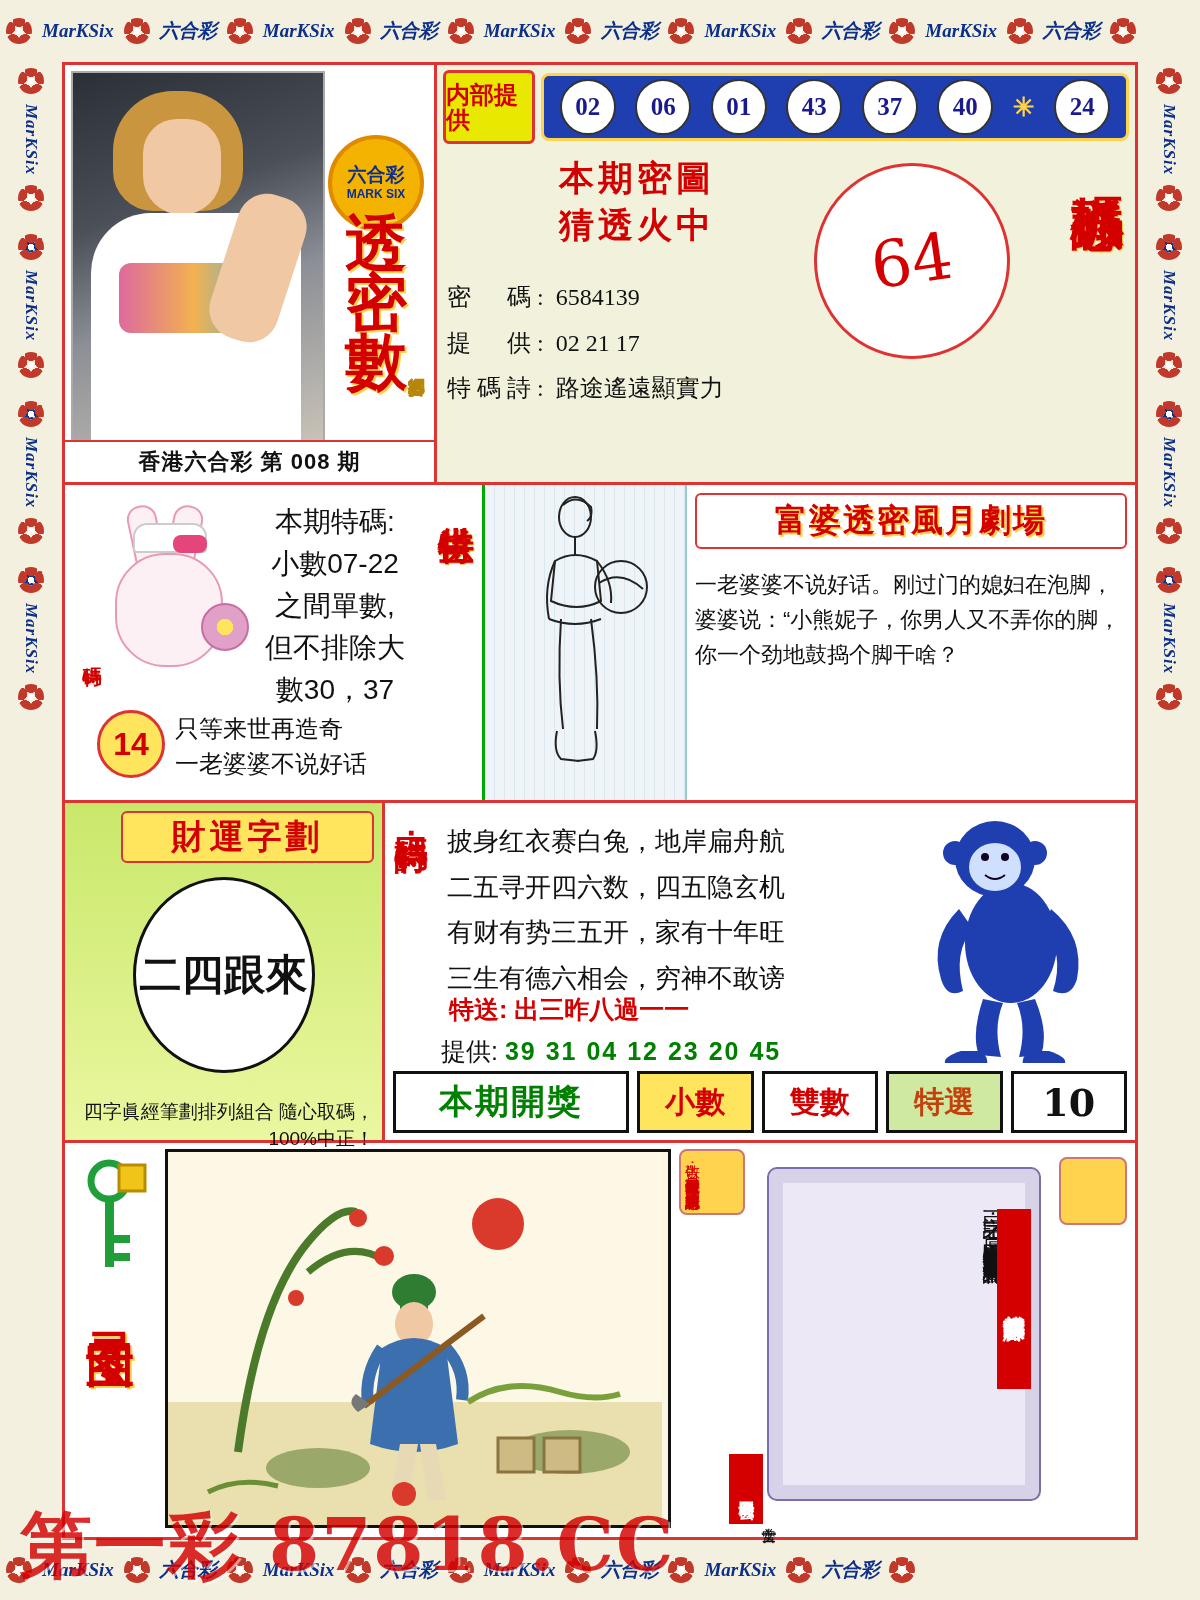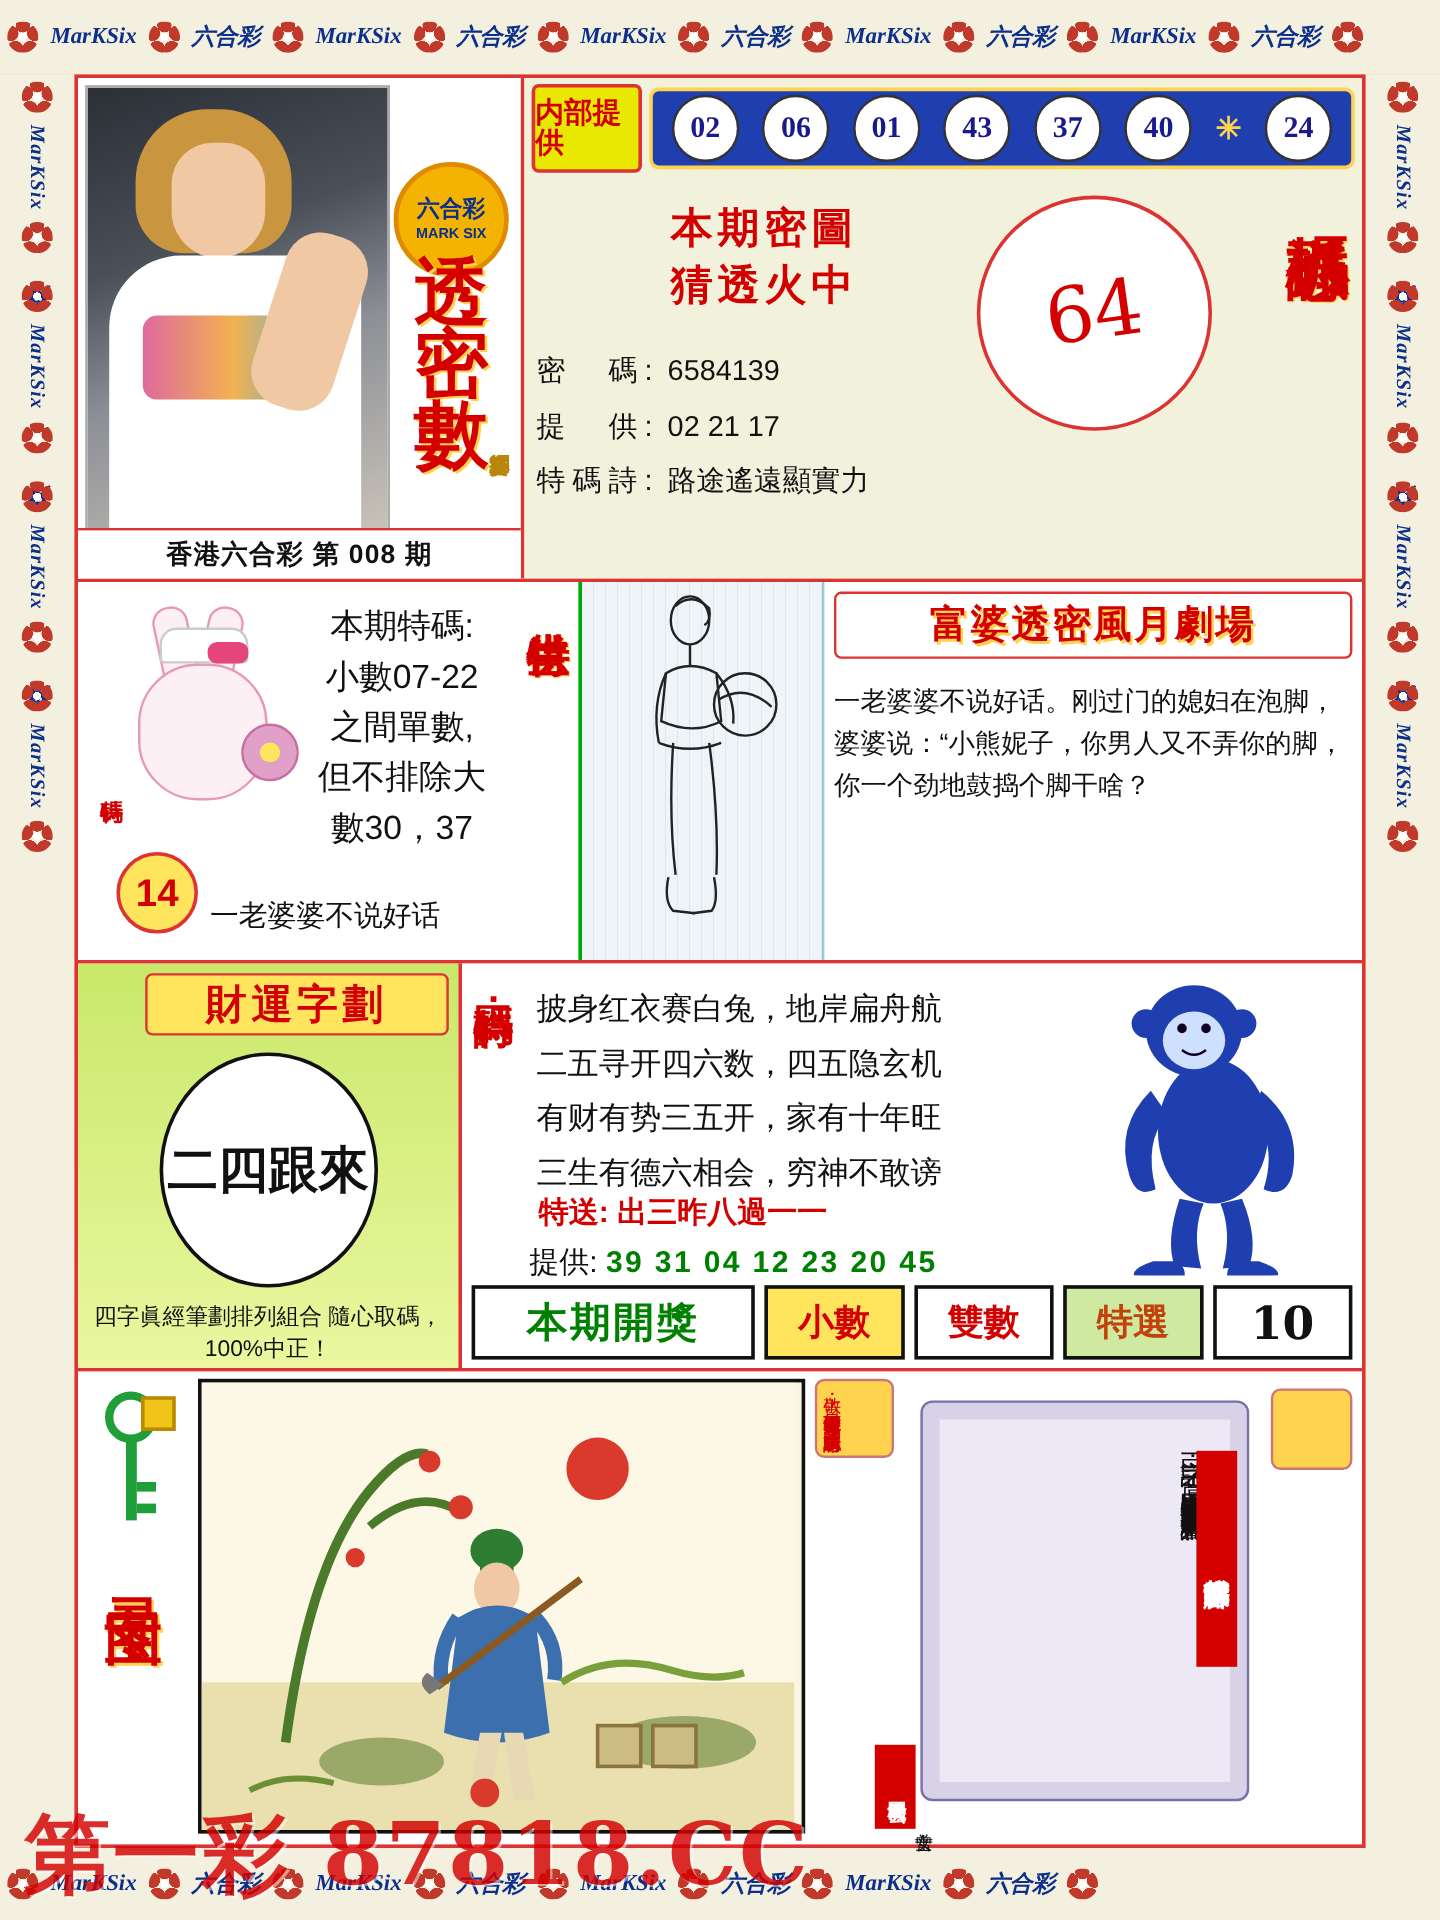--- a/index.html
+++ b/index.html
@@ -68,21 +68,21 @@
      display:flex;align-items:center;justify-content:center;font-size:22px;font-weight:bold;color:#111;letter-spacing:1px;}
   .s1-right{flex:1;position:relative;background:#f2f2dc;}
   .numbar{position:absolute;left:6px;top:6px;right:6px;height:72px;display:flex;align-items:center;gap:6px;}
   .inner-tag{width:86px;height:68px;background:#e8e800;border:3px solid #d33;border-radius:6px;
      display:flex;flex-direction:column;align-items:center;justify-content:center;color:#d40000;font-weight:bold;font-size:24px;line-height:1.05;}
   .balls{flex:1;height:68px;background:#1f3fb0;border:3px solid #ffd34d;border-radius:8px;display:flex;align-items:center;justify-content:space-around;padding:0 6px;box-sizing:border-box;}
   .ballw{width:52px;height:52px;border-radius:50%;background:#fff;border:2px solid #333;
      display:flex;align-items:center;justify-content:center;font-weight:bold;font-size:25px;color:#1a1a8c;
      font-family:"Liberation Serif",serif;}
   .star{color:#ffd34d;font-size:26px;font-weight:bold;}
-  .mid{position:absolute;left:10px;top:102px;width:380px;}
+  .mid{position:absolute;left:10px;top:90px;width:380px;font-family:Liberation Serif, serif;}
   .mid .t1{font-size:35px;color:#d40000;font-weight:bold;letter-spacing:4px;text-align:center;}
   .mid .rows{margin-top:26px;font-size:24px;color:#111;line-height:1.9;}
   .mid .lbl{letter-spacing:6px;}
   .circ{position:absolute;right:125px;top:98px;width:190px;height:190px;border:3px solid #d33;border-radius:50%;
      background:#fff;display:flex;align-items:center;justify-content:center;}
   .circ span{font-size:64px;color:#d40000;font-family:"DejaVu Serif",serif;transform:rotate(-8deg);}
   .rightcol{position:absolute;right:10px;top:90px;writing-mode:vertical-rl;font-size:52px;font-weight:bold;color:#d40000;
      font-family:"DejaVu Serif",serif;line-height:1.05;text-shadow:1px 1px 0 #ffd34d;}
 
   
@@ -117,21 +117,21 @@
   .story-body{margin-top:18px;font-size:22px;line-height:1.6;color:#111;}
 
   
   .s3{display:flex;height:340px;border-bottom:3px solid #d33;}
   .s3a{width:320px;border-right:3px solid #d33;background:linear-gradient(180deg,#c9e86a,#eaf7a0);position:relative;box-sizing:border-box;padding:8px;}
   .s3a-title{height:48px;background:#ffe45e;border:2px solid #d33;border-radius:6px;display:flex;align-items:center;justify-content:center;
      font-size:34px;font-weight:bold;color:#d40000;font-family:"DejaVu Serif",serif;letter-spacing:4px;margin-left:48px;}
   .s3a-oval{margin:14px auto 0;width:176px;height:190px;border:3px solid #111;border-radius:50%;background:#fff;
      display:flex;align-items:center;justify-content:center;}
   .s3a-oval .g{font-size:42px;font-weight:bold;color:#111;line-height:1.05;text-align:center;font-family:"DejaVu Serif",serif;}
-  .s3a-foot{margin-top:12px;font-size:19px;color:#111;line-height:1.4;text-align:center;}
+  .s3a-foot{margin-top:26px;font-size:19px;color:#111;line-height:1.4;text-align:right;}
   .s3b{flex:1;position:relative;background:#fff;}
   .poemlbl{position:absolute;left:8px;top:10px;writing-mode:vertical-rl;font-size:33px;font-weight:bold;color:#d40000;
      font-family:"DejaVu Serif",serif;line-height:1.1;}
   .poem{position:absolute;left:62px;top:16px;width:500px;font-size:26px;line-height:1.75;color:#111;font-family:"DejaVu Serif",serif;}
   .send{position:absolute;left:64px;top:190px;font-size:25px;color:#d40000;font-weight:bold;}
   .provide{position:absolute;left:56px;top:232px;font-size:25px;color:#111;}
   .provide .nums{color:#008000;font-weight:bold;letter-spacing:2px;}
   .monkey{position:absolute;right:6px;top:10px;width:230px;height:250px;}
   .drawbar{position:absolute;left:8px;right:8px;bottom:10px;height:56px;display:flex;gap:8px;align-items:center;}
   .db-main{width:230px;height:56px;background:#fff;border:3px solid #111;display:flex;align-items:center;justify-content:center;
@@ -337,20 +337,21 @@
         <div class="num">14</div>
       </div>
       <div class="s2a-txt">
         <div>本期特碼:</div>
         <div>小數07-22</div>
         <div>之間單數,</div>
         <div>但不排除大</div>
         <div>數30，37</div>
       </div>
       <div class="s2a-bot">
+        <div>只等来世再造奇</div>
         <div>一老婆婆不说好话</div>
       </div>
       <div class="s2a-side">生肖特供</div>
     </div>
 
     <div class="s2b">
       <div class="lady">
         <svg width="170" height="300" viewBox="0 0 170 300">
           <g fill="none" stroke="#222" stroke-width="2">
             <ellipse cx="72" cy="26" rx="16" ry="20"></ellipse>

